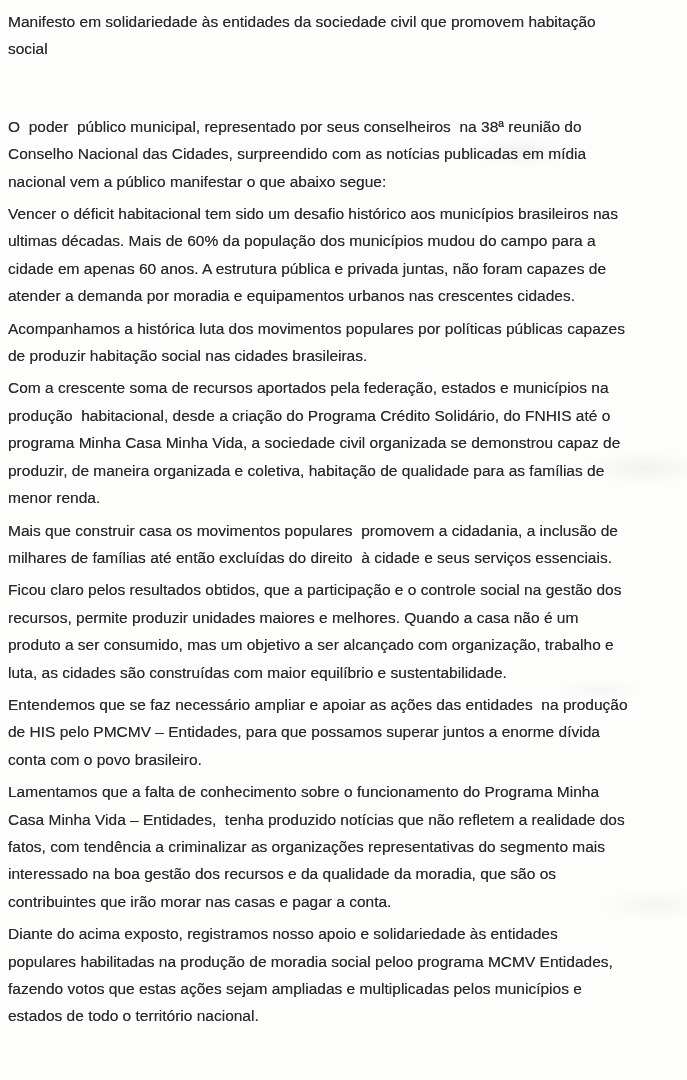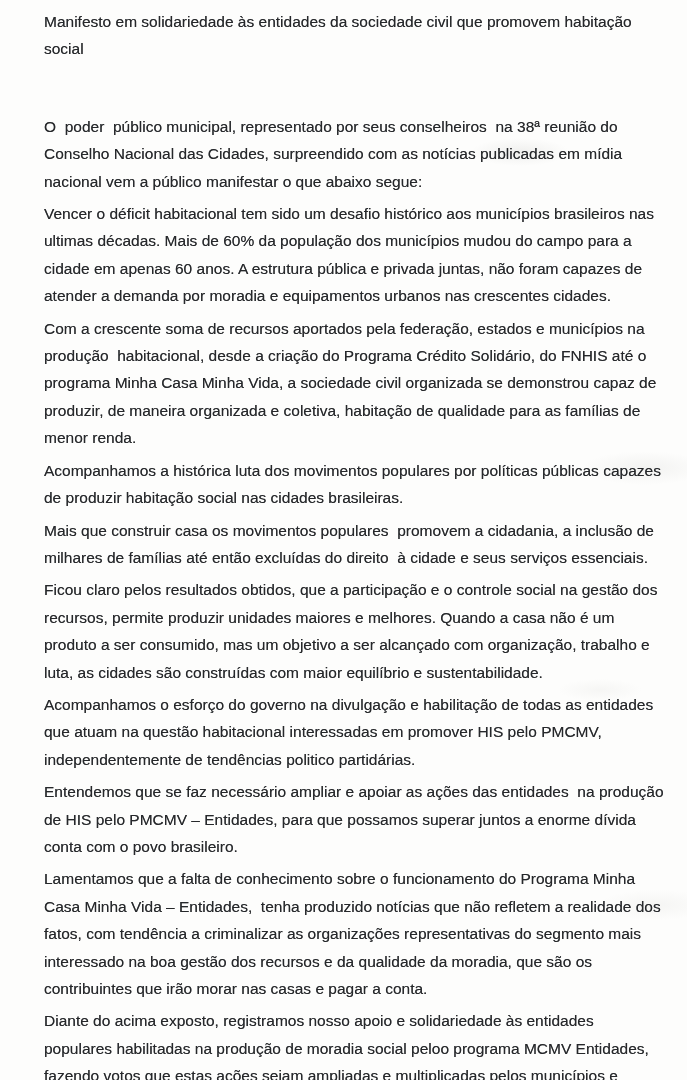--- a/index.html
+++ b/index.html
@@ -17,21 +17,20 @@
       radial-gradient(ellipse 60px 16px at 600px 690px, rgba(200,200,196,.14), transparent 70%),
       #fdfdfc;
     font-family: "Liberation Sans", sans-serif;
     color: #26282b;
   }
   .page {
     box-sizing: border-box;
     width: 643px;
     height: 1080px;
     padding: 8px 14px 0 8px;
-    margin-left: 36px;
   }
   .doc-title {
     font-size: 15.5px;
     line-height: 27.4px;
     margin: 0 0 50px 0;
     white-space: pre-wrap;
     text-shadow: 0 0 0.5px rgba(38,40,43,0.6);
   }
   .doc-body p {
     font-size: 15.5px;
@@ -42,22 +41,21 @@
   }
 </style>
 </head>
 <body>
 
 <div class="page">
   <p class="doc-title">Manifesto em solidariedade às entidades da sociedade civil que promovem habitação social</p>
   <div class="doc-body">
       <p>O  poder  público municipal, representado por seus conselheiros  na 38ª reunião do Conselho Nacional das Cidades, surpreendido com as notícias publicadas em mídia nacional vem a público manifestar o que abaixo segue:</p>
       <p>Vencer o déficit habitacional tem sido um desafio histórico aos municípios brasileiros nas ultimas décadas. Mais de 60% da população dos municípios mudou do campo para a cidade em apenas 60 anos. A estrutura pública e privada juntas, não foram capazes de atender a demanda por moradia e equipamentos urbanos nas crescentes cidades.</p>
+      <p>Acompanhamos a histórica luta dos movimentos populares por políticas públicas capazes de produzir habitação social nas cidades brasileiras.</p>
       <p>Com a crescente soma de recursos aportados pela federação, estados e municípios na produção  habitacional, desde a criação do Programa Crédito Solidário, do FNHIS até o programa Minha Casa Minha Vida, a sociedade civil organizada se demonstrou capaz de produzir, de maneira organizada e coletiva, habitação de qualidade para as famílias de menor renda.</p>
-      <p>Acompanhamos a histórica luta dos movimentos populares por políticas públicas capazes de produzir habitação social nas cidades brasileiras.</p>
       <p>Mais que construir casa os movimentos populares  promovem a cidadania, a inclusão de milhares de famílias até então excluídas do direito  à cidade e seus serviços essenciais.</p>
       <p>Ficou claro pelos resultados obtidos, que a participação e o controle social na gestão dos recursos, permite produzir unidades maiores e melhores. Quando a casa não é um produto a ser consumido, mas um objetivo a ser alcançado com organização, trabalho e luta, as cidades são construídas com maior equilíbrio e sustentabilidade.</p>
-      <p>Acompanhamos o esforço do governo na divulgação e habilitação de todas as entidades que atuam na questão habitacional interessadas em promover HIS pelo PMCMV, independentemente de tendências politico partidárias.</p>
       <p>Entendemos que se faz necessário ampliar e apoiar as ações das entidades  na produção de HIS pelo PMCMV – Entidades, para que possamos superar juntos a enorme dívida conta com o povo brasileiro.</p>
       <p>Lamentamos que a falta de conhecimento sobre o funcionamento do Programa Minha Casa Minha Vida – Entidades,  tenha produzido notícias que não refletem a realidade dos fatos, com tendência a criminalizar as organizações representativas do segmento mais interessado na boa gestão dos recursos e da qualidade da moradia, que são os contribuintes que irão morar nas casas e pagar a conta.</p>
       <p>Diante do acima exposto, registramos nosso apoio e solidariedade às entidades populares habilitadas na produção de moradia social peloo programa MCMV Entidades, fazendo votos que estas ações sejam ampliadas e multiplicadas pelos municípios e estados de todo o território nacional.</p>
     </div>
 </div>
 
 </body></html>

